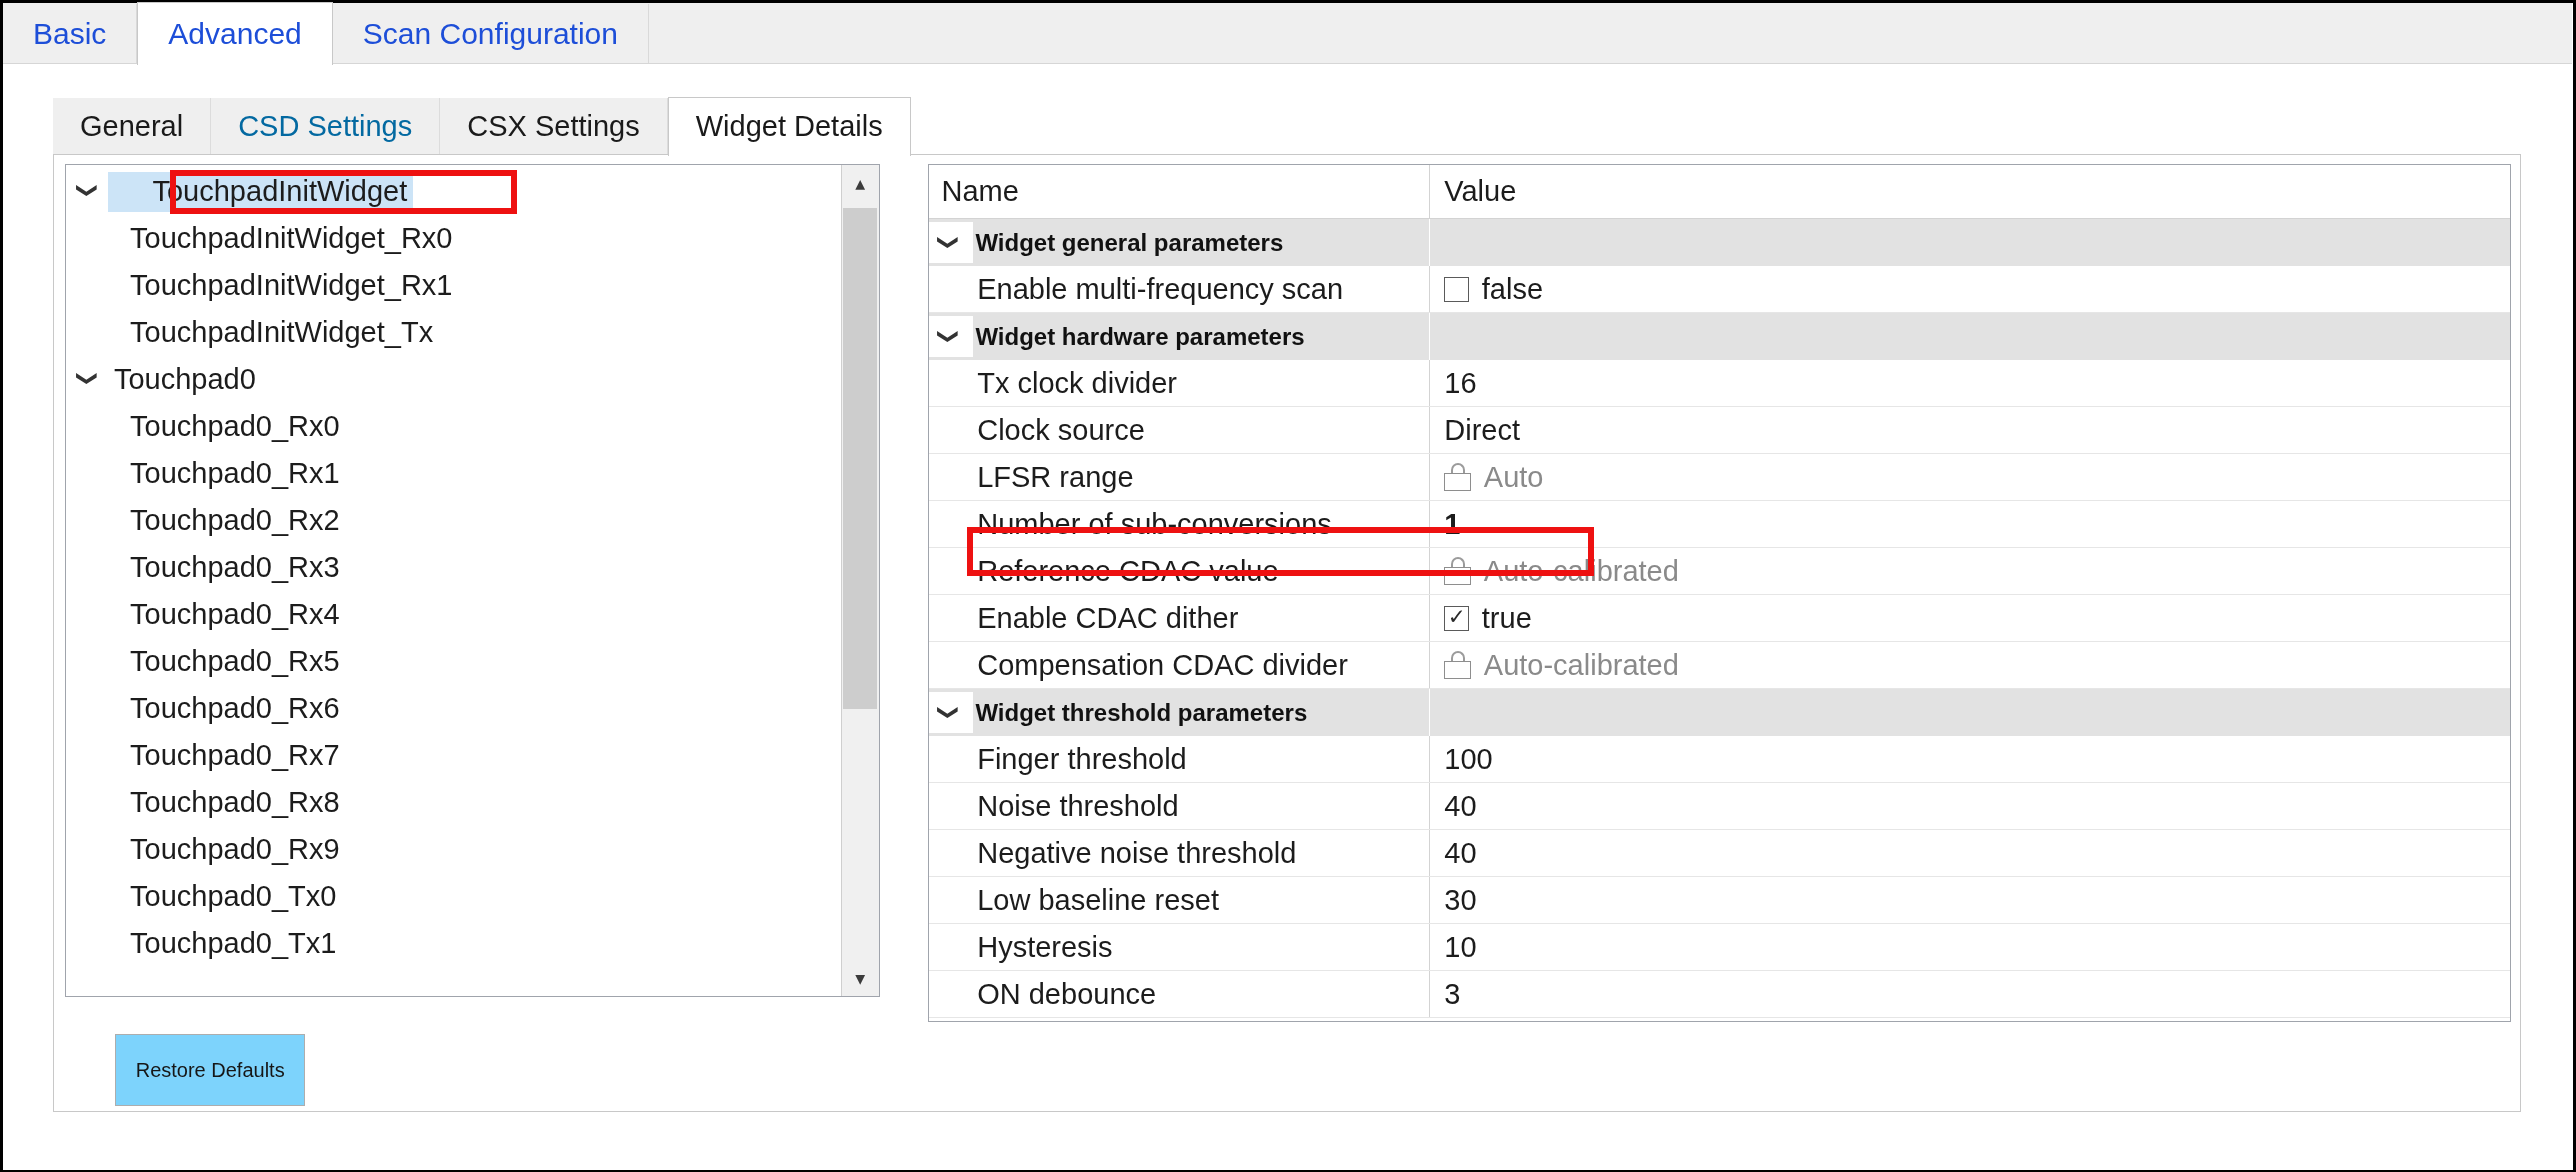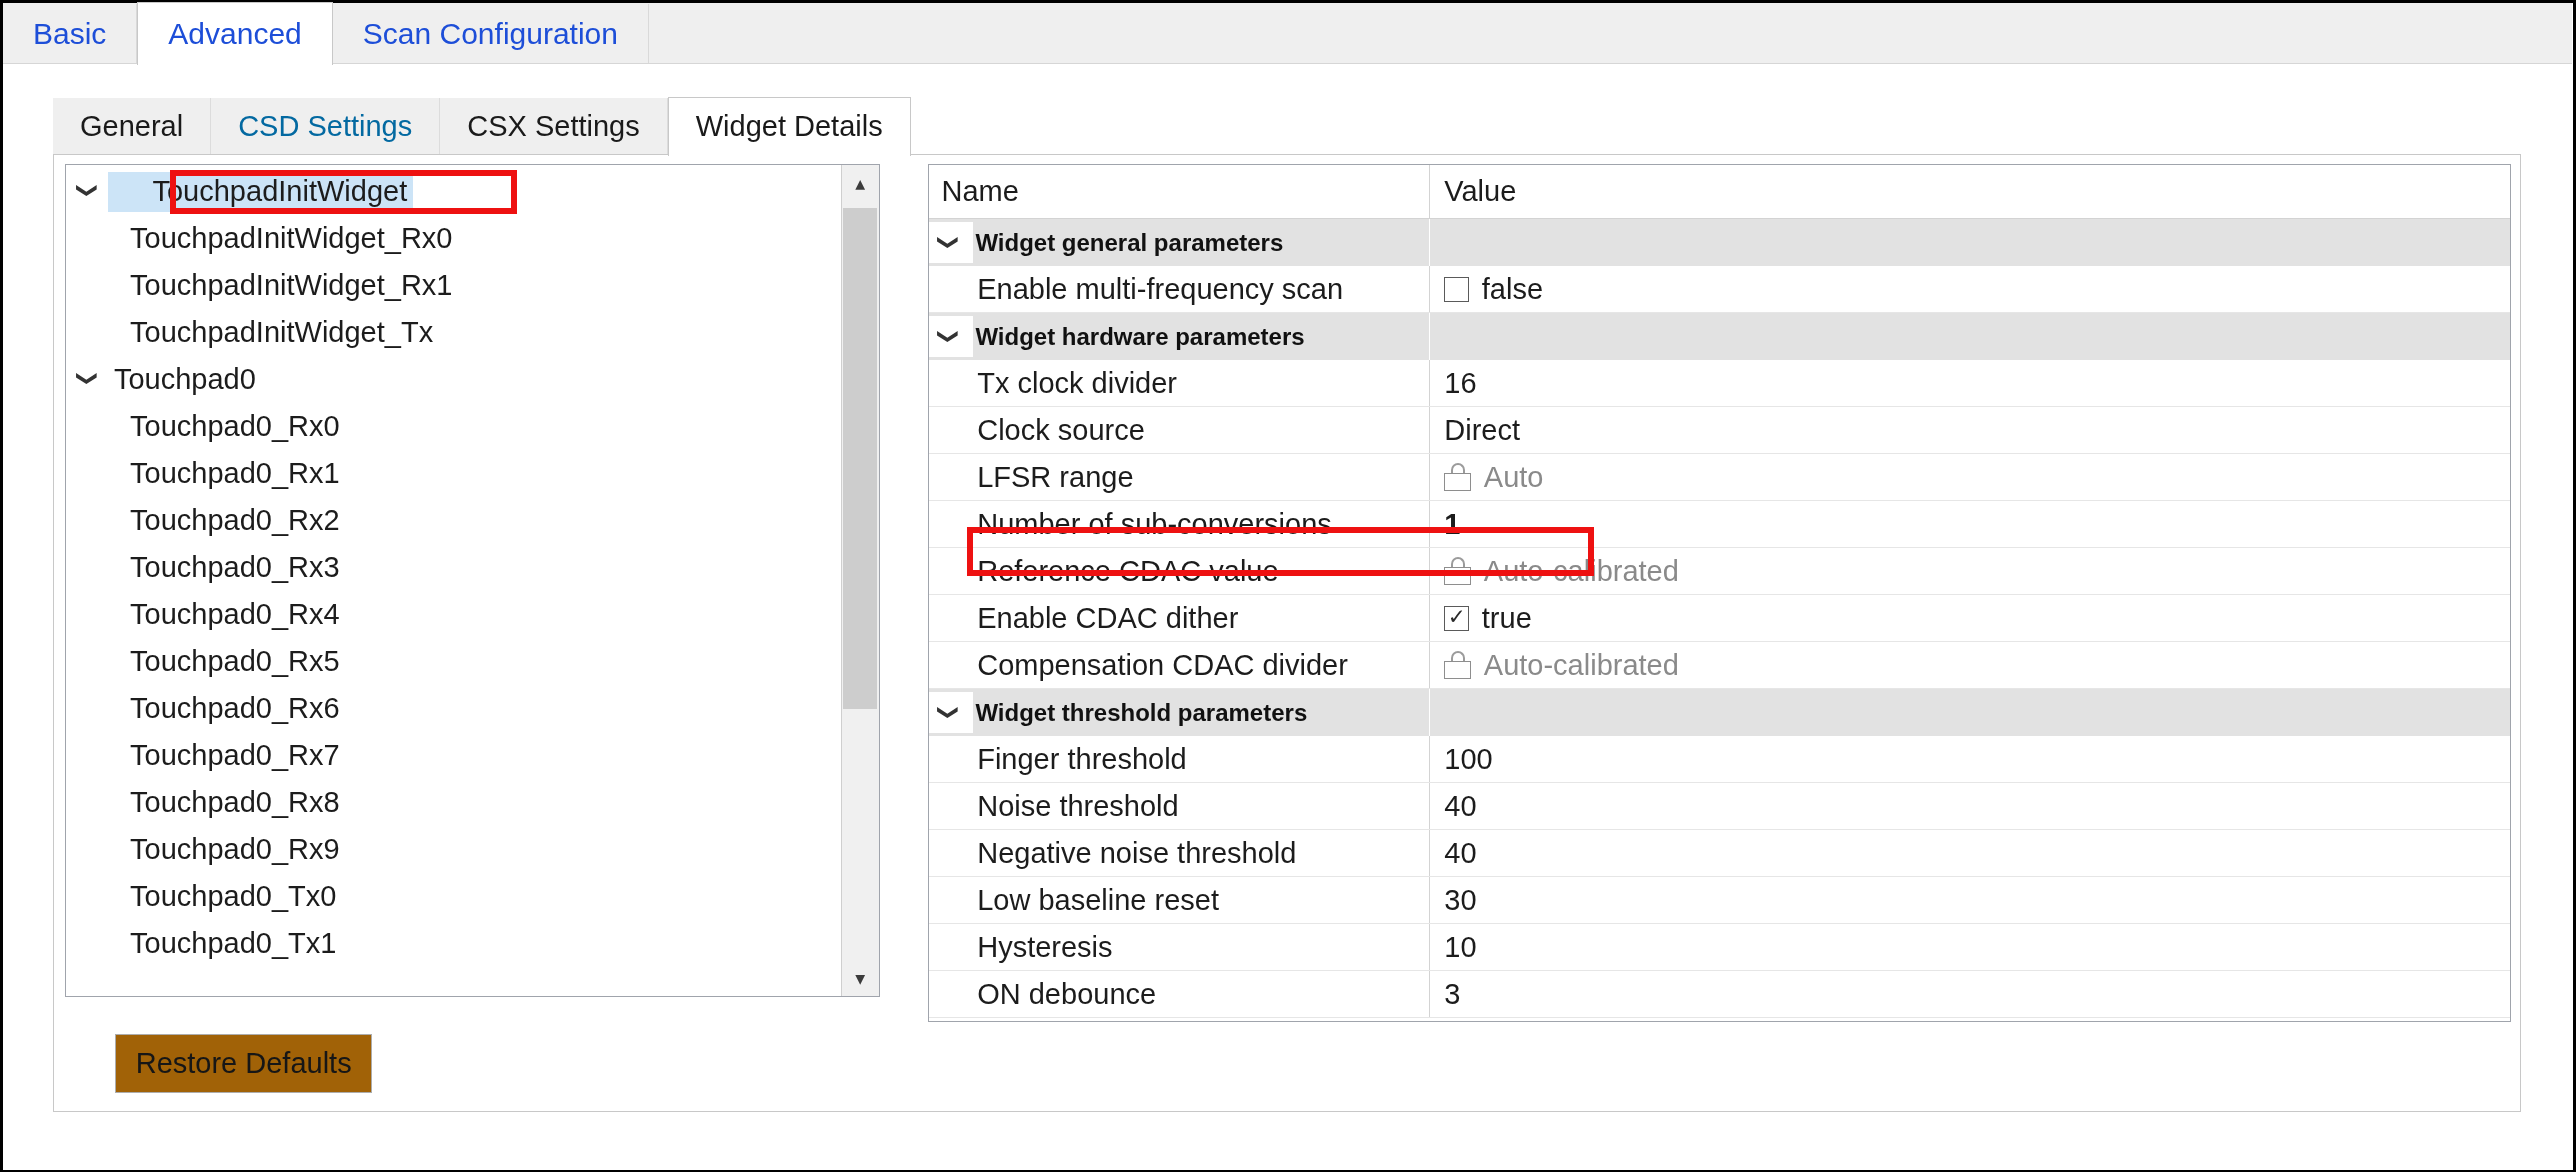--- a/index.html
+++ b/index.html
@@ -172,26 +172,26 @@
     left: 1.8px; right: 1.8px;
     top: 7.2px;
     height: 66%;
     background: #cdcdcd;
   }
 
   
   .restore-btn {
     position: absolute;
     left: 61px; top: 879px;
-    height: 59px;
+    height: 72px;
     padding: 0 19.7px;
     display: flex; align-items: center; justify-content: center;
-    background: #a16207;
+    background: #7dd3fc;
     border: 1.8px solid #adadad;
-    font-size: 29px;
+    font-size: 20px;
     color: #161616;
     font-family: "Liberation Sans", sans-serif;
     white-space: nowrap;
   }
 
   
   .table-wrap {
     position: absolute;
     left: 874px; top: 9px;
     width: 1583px; height: 858px;

